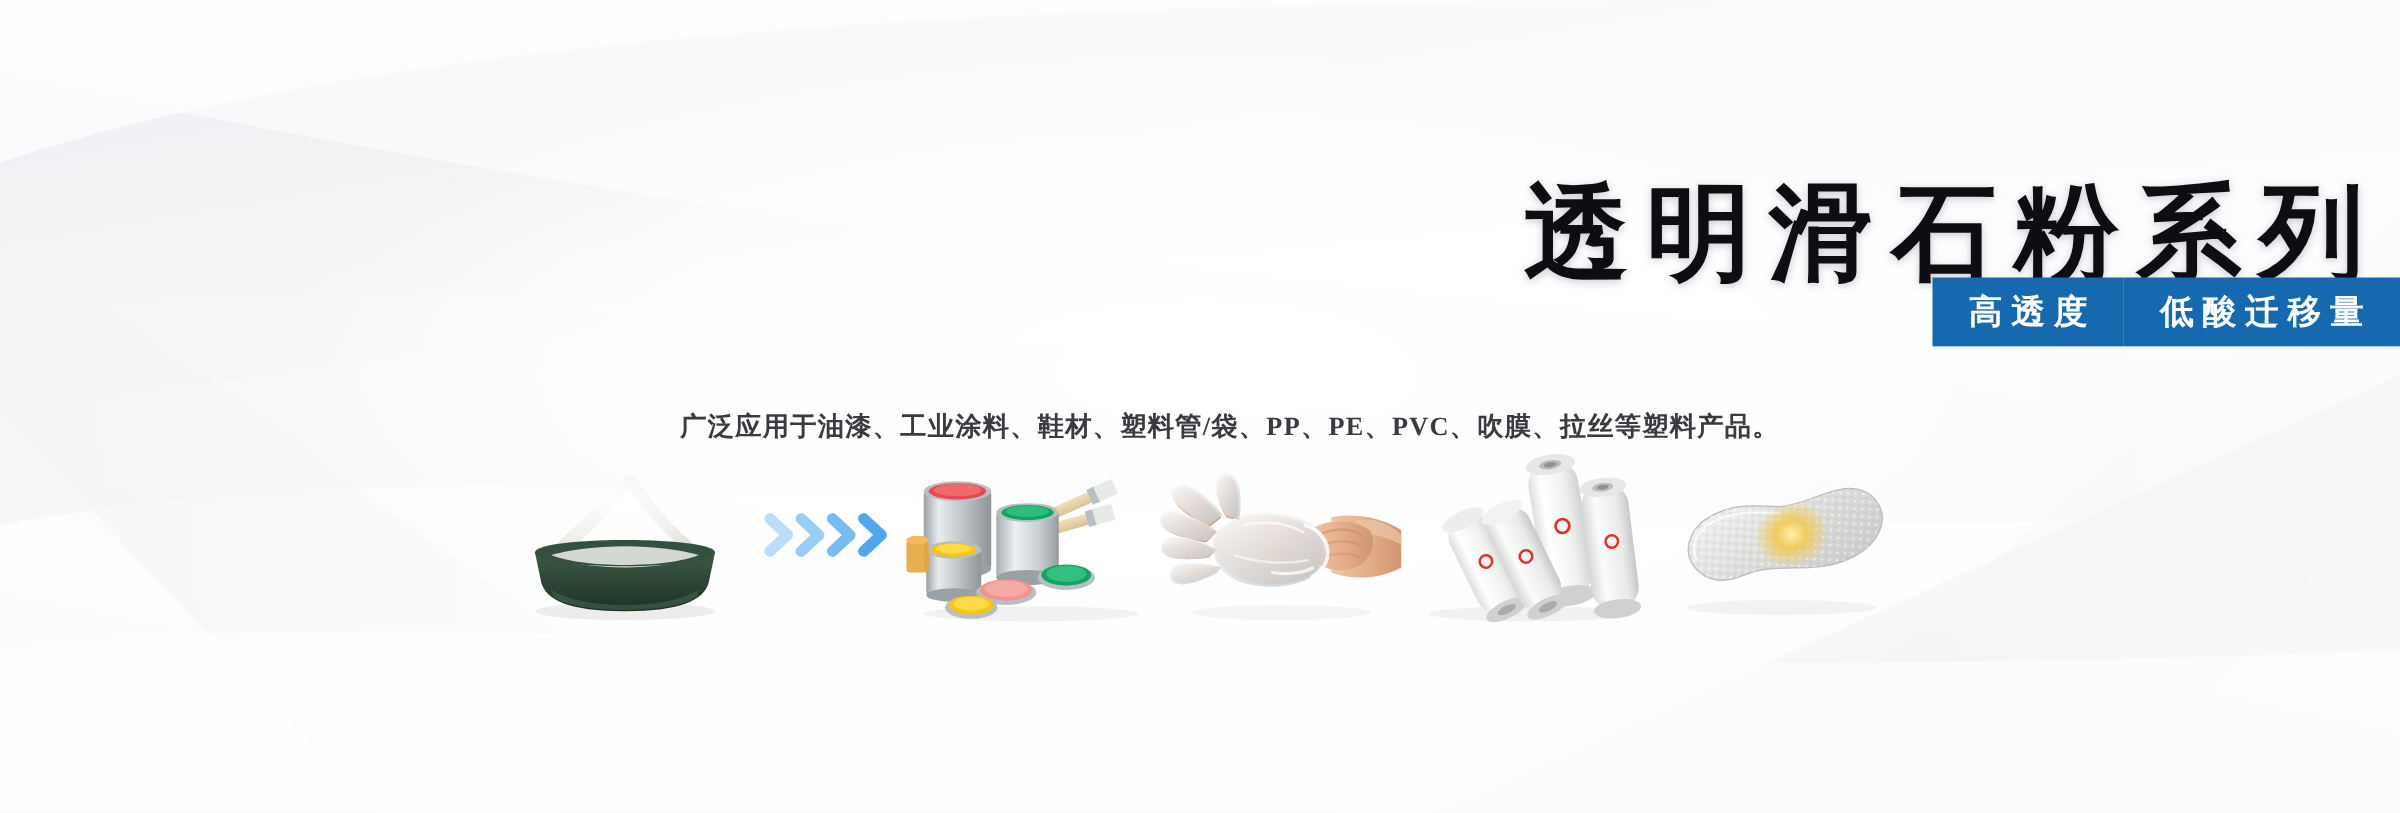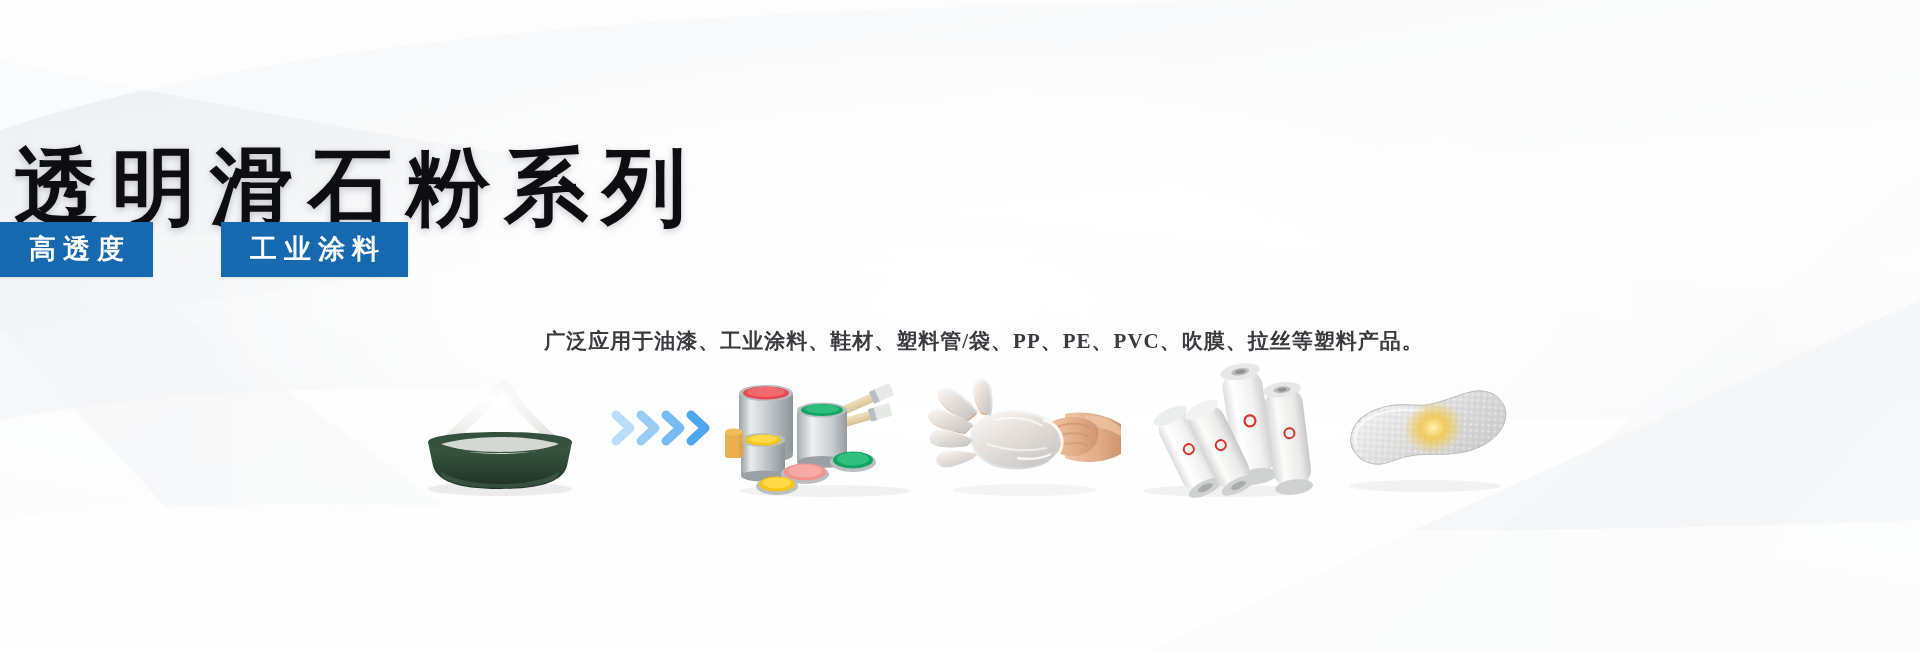--- a/index.html
+++ b/index.html
@@ -22,33 +22,33 @@
     width:1500px;height:520px;border-radius:50%;
     background:radial-gradient(ellipse at center,rgba(255,255,255,.95) 0%,rgba(255,255,255,.75) 45%,rgba(255,255,255,0) 72%);
     pointer-events:none;
   }
 
   
   #content{position:relative;z-index:5;width:1920px;height:650px;}
 
   .title{
     position:absolute;left:0;right:15px;top:84px;
-    text-align:left;
+    text-align:right;
     font-family:"Liberation Serif","DejaVu Serif",serif;
     font-size:84px;line-height:96px;font-weight:700;
     color:#0d0d12;
     letter-spacing:14px;
     text-indent:14px;
     text-shadow:0 2px 7px rgba(60,66,90,0.28);
     white-space:nowrap;
   }
 
   .badges{
     position:absolute;left:0;right:0;top:222px;
-    display:flex;justify-content:flex-start;align-items:center;gap:68px;
+    display:flex;justify-content:flex-end;align-items:center;
   }
   .badge{
     background:#1669ae;
     color:#ffffff;
     font-family:"Liberation Serif","DejaVu Serif",serif;
     font-size:27px;font-weight:700;
     letter-spacing:7px;text-indent:7px;
     padding:9px 22px 10px 22px;
     white-space:nowrap;
     box-shadow:0 1px 3px rgba(0,0,0,.10);
@@ -109,21 +109,21 @@
     </svg>
   </div>
   <div class="glow"></div>
 
   <div id="content">
 
     <h1 class="title">透明滑石粉系列</h1>
 
     <div class="badges">
       <span class="badge">高透度</span>
-      <span class="badge">工业涂料</span>
+      <span class="badge">低酸迁移量</span>
     </div>
 
     <p class="subtitle">广泛应用于油漆、工业涂料、鞋材、塑料管/袋、PP、PE、PVC、吹膜、拉丝等塑料产品。</p>
 
     <div class="strip">
 
       <div class="cell">
         <svg width="210" height="140" viewBox="0 0 210 140" xmlns="http://www.w3.org/2000/svg">
           <defs>
             <linearGradient id="bowlG" x1="0" y1="0" x2="0" y2="1">

